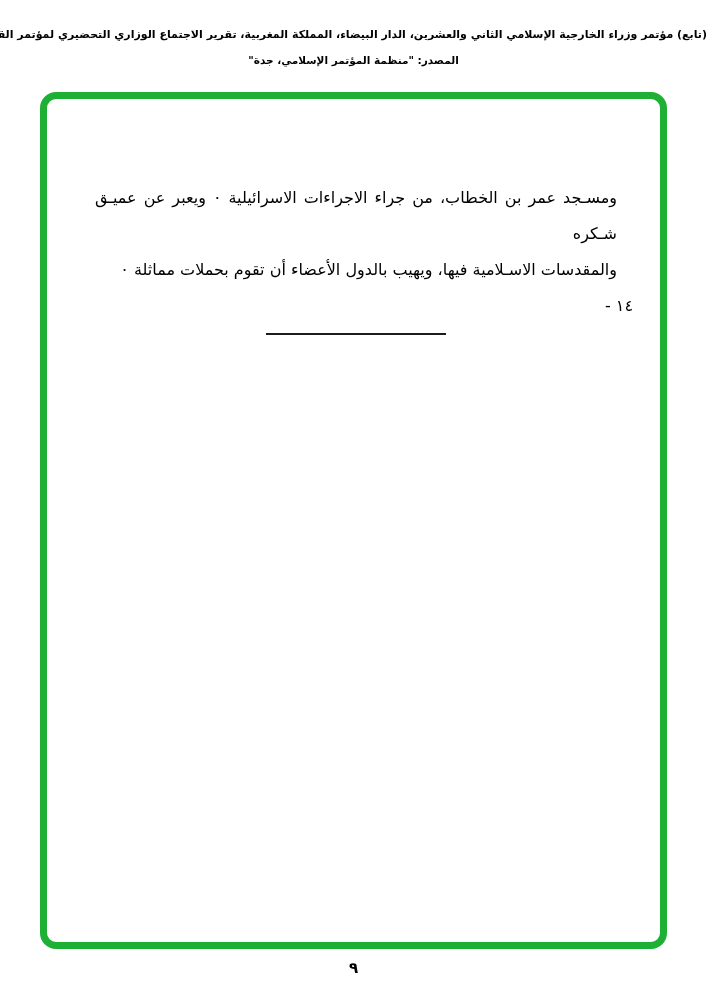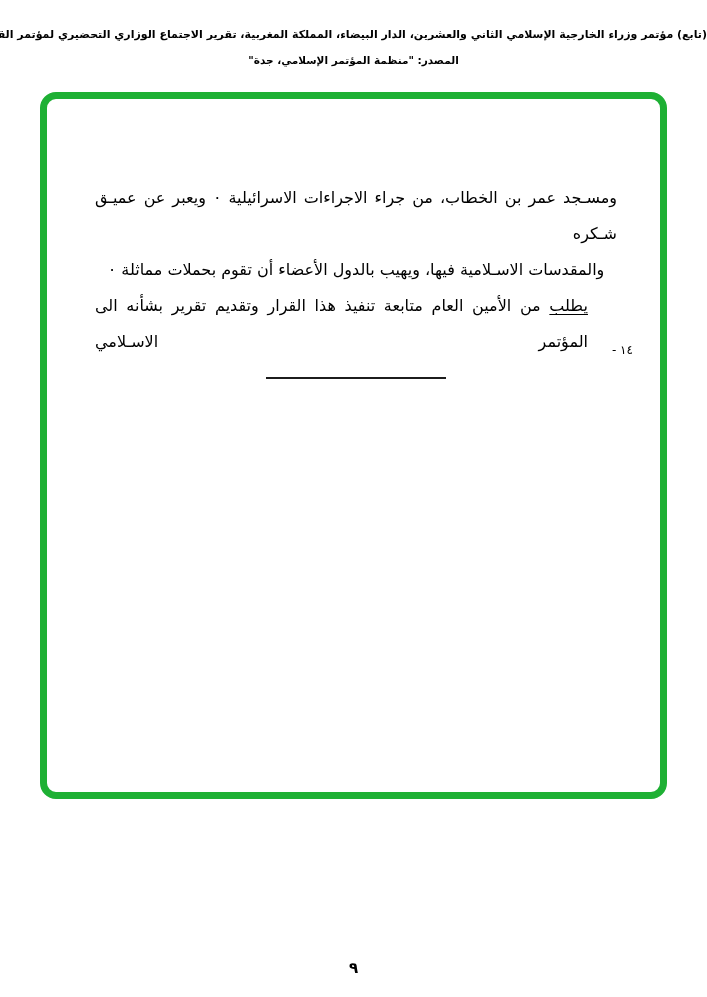--- a/index.html
+++ b/index.html
@@ -31,52 +31,51 @@
     font-size: 10.5px;
     line-height: 16px;
     margin-top: 8px;
   }
   
   .frame {
     position: absolute;
     left: 40px;
     top: 92px;
     width: 627px;
-    height: 707px;
+    height: 857px;
     border: 7px solid #1EB034;
     border-radius: 16px;
   }
   
   .content {
     position: absolute;
     top: 81px;
     right: 43px;
     left: 48px;
   }
   .line {
     font-size: 16px;
     line-height: 36px;
-    text-align: center;
+    text-align: right;
   }
   .stretch {
     text-align: justify;
     text-align-last: justify;
   }
   .item-row {
     display: flex;
     margin-left: 0;
     margin-right: -16px; 
   }
   .item-number {
     flex: none;
-    font-size: 12px;
+    font-size: 16px;
     line-height: 36px;
     padding-left: 24px;
     white-space: nowrap;
-    margin-top: 44px;
   }
   .item-text { flex: 1; min-width: 0; }
   .underlined {
     text-decoration: underline;
     text-underline-offset: 3px;
   }
   .divider {
     width: 180px;
     height: 0;
     border-top: 2px solid #1c1c1c;
@@ -109,21 +108,20 @@
     <div class="content" dir="rtl">
 
       <div>
         <div class="line stretch">ومسـجد عمر بن الخطاب، من جراء الاجراءات الاسرائيلية ٠ ويعبر عن عميـق شـكره</div>
         <div class="line">والمقدسات الاسـلامية فيها، ويهيب بالدول الأعضاء أن تقوم بحملات مماثلة ٠</div>
       </div>
 
       <div class="item-row">
         <span class="item-number">١٤ -</span>
         <div class="item-text">
-          <div class="line stretch"><span class="underlined">يطلب</span><span> من الأمين العام متابعة تنفيذ هذا القرار وتقديم تقرير بشأنه الى المؤتمر الاسـلامي</span></div>
         </div>
       </div>
 
       <div class="divider"></div>
 
     </div>
   </div>
 
   <div class="footer">
     <span class="page-number">٩</span>

